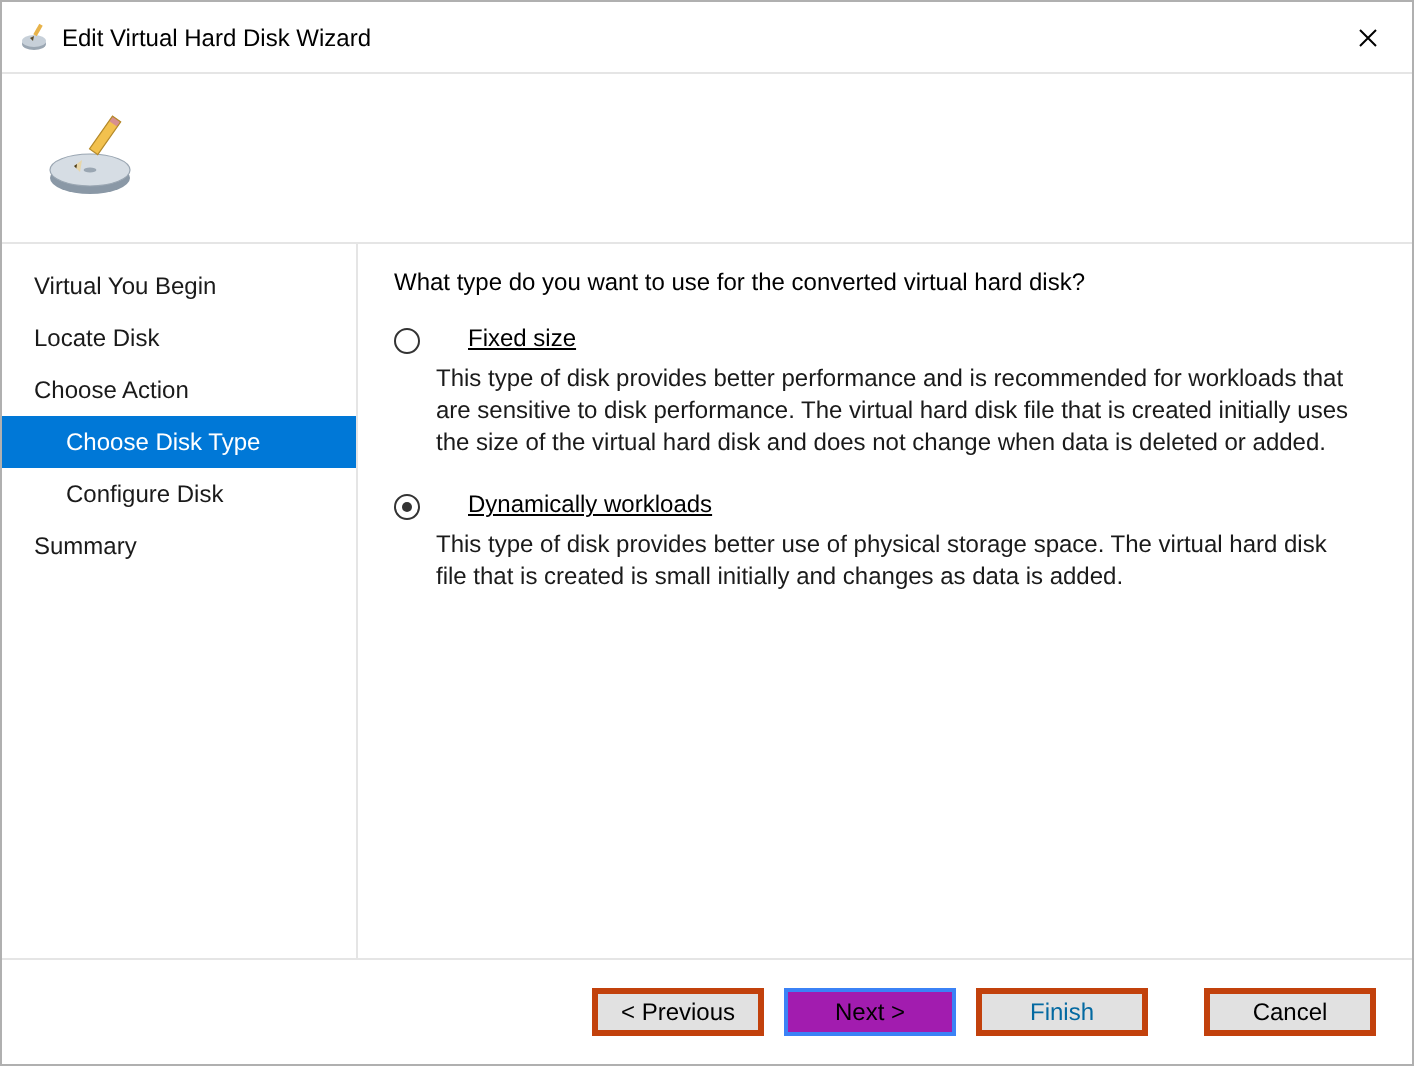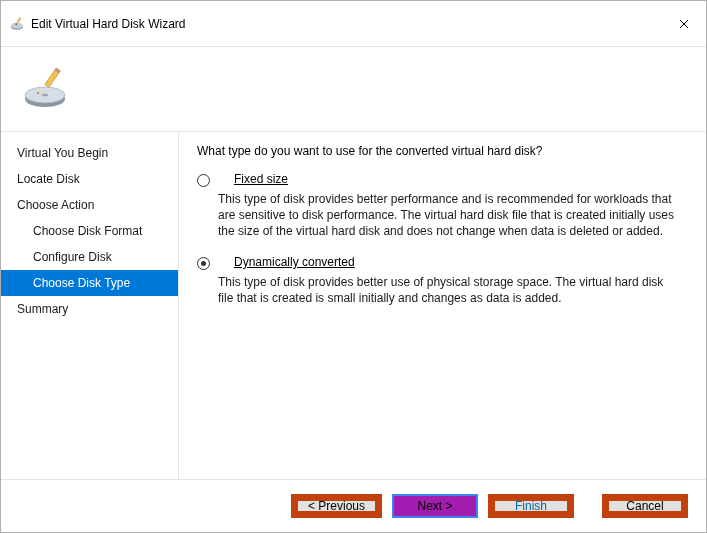--- a/index.html
+++ b/index.html
@@ -9,21 +9,21 @@
     font-size: 12px;
     background: #fff;
     color: #000;
     width: 707px;
     height: 533px;
     border: 1px solid #b0b0b0;
     display: flex;
     flex-direction: column;
   }
   .titlebar {
-    height: 46px;
+    height: 36px;
     display: flex;
     align-items: center;
     border-bottom: 1px solid #e5e5e5;
     padding-left: 8px;
     background: #fff;
   }
   .titlebar .icon {
     width: 16px; height: 16px;
     margin-right: 6px;
     display: inline-flex; align-items: center; justify-content: center;
@@ -118,21 +118,21 @@
     border-top: 1px solid #e5e5e5;
     display: flex;
     justify-content: flex-end;
     align-items: center;
     gap: 10px;
     padding: 14px 18px;
   }
   .btn {
     min-width: 86px;
     height: 24px;
-    border: 7px solid #c2410c;
+    border: 3px solid #c2410c;
     background: #e1e1e1;
     font-size: 12px;
     font-family: inherit;
     cursor: default;
     padding: 0 10px;
     display: inline-flex; align-items: center; justify-content: center;
   }
   .btn.primary {
     border: 2px solid #3b82f6;
     background: #a21caf;
@@ -178,38 +178,37 @@
       <polygon points="16,28 17.5,27 17.2,29.2" fill="#4a3a1a"></polygon>
     </svg>
   </div>
 </div>
 
 <div class="content">
   <div class="sidebar">
     <div class="nav-item">Virtual You Begin</div>
     <div class="nav-item">Locate Disk</div>
     <div class="nav-item">Choose Action</div>
-    <div class="nav-item nav-sub">Choose Disk Format</div>
+    <div class="nav-item nav-sub selected">Choose Disk Type</div>
     <div class="nav-item nav-sub">Configure Disk</div>
-    <div class="nav-item nav-sub selected">Choose Disk Type</div>
     <div class="nav-item">Summary</div>
   </div>
 
   <div class="main">
     <div class="prompt">What type do you want to use for the converted virtual hard disk?</div>
 
     <div class="option">
       <span class="radio"></span>
       <span class="option-label">Fixed size</span>
     </div>
     <div class="option-desc">This type of disk provides better performance and is recommended for workloads that are sensitive to disk performance. The virtual hard disk file that is created initially uses the size of the virtual hard disk and does not change when data is deleted or added.</div>
 
     <div class="option">
       <span class="radio checked"></span>
-      <span class="option-label">Dynamically converted</span>
+      <span class="option-label">Dynamically workloads</span>
     </div>
     <div class="option-desc">This type of disk provides better use of physical storage space. The virtual hard disk file that is created is small initially and changes as data is added.</div>
   </div>
 </div>
 
 <div class="footer">
   <button class="btn">&lt; Previous</button>
   <button class="btn primary">Next &gt;</button>
   <button class="btn" disabled="">Finish</button>
   <span class="gap"></span>

